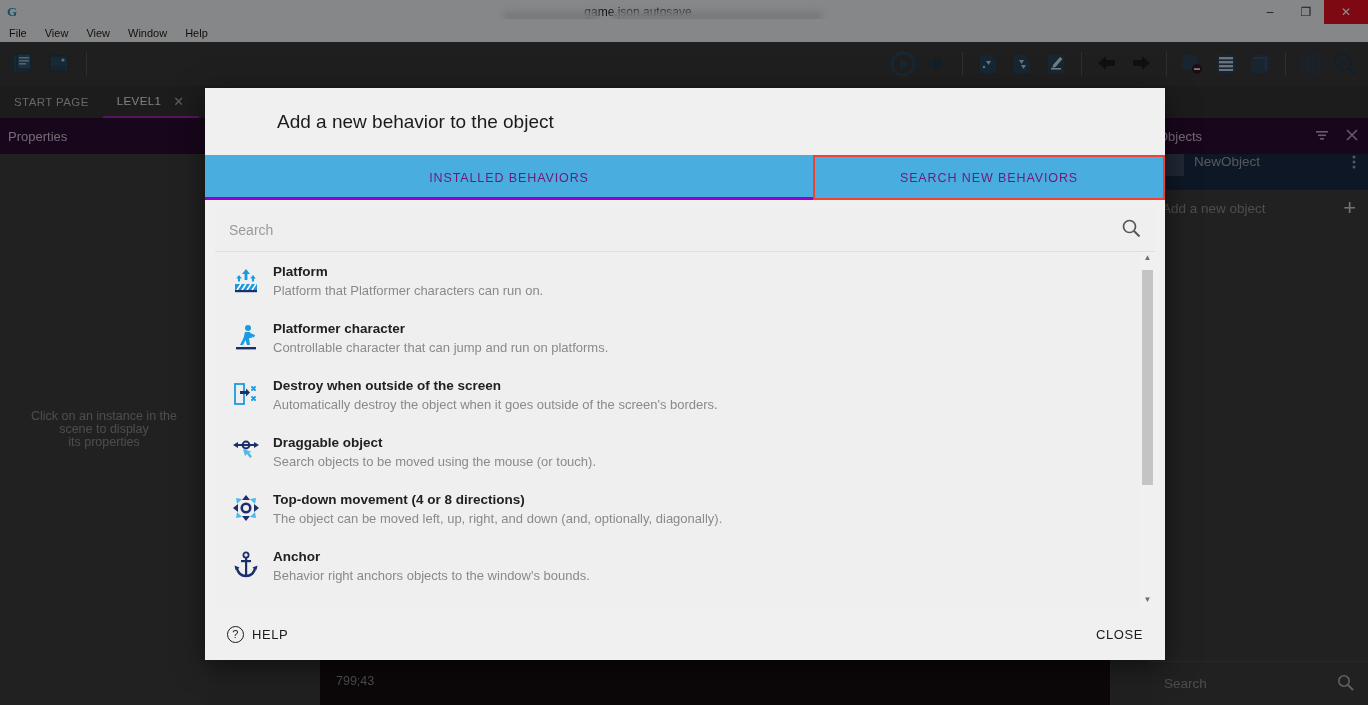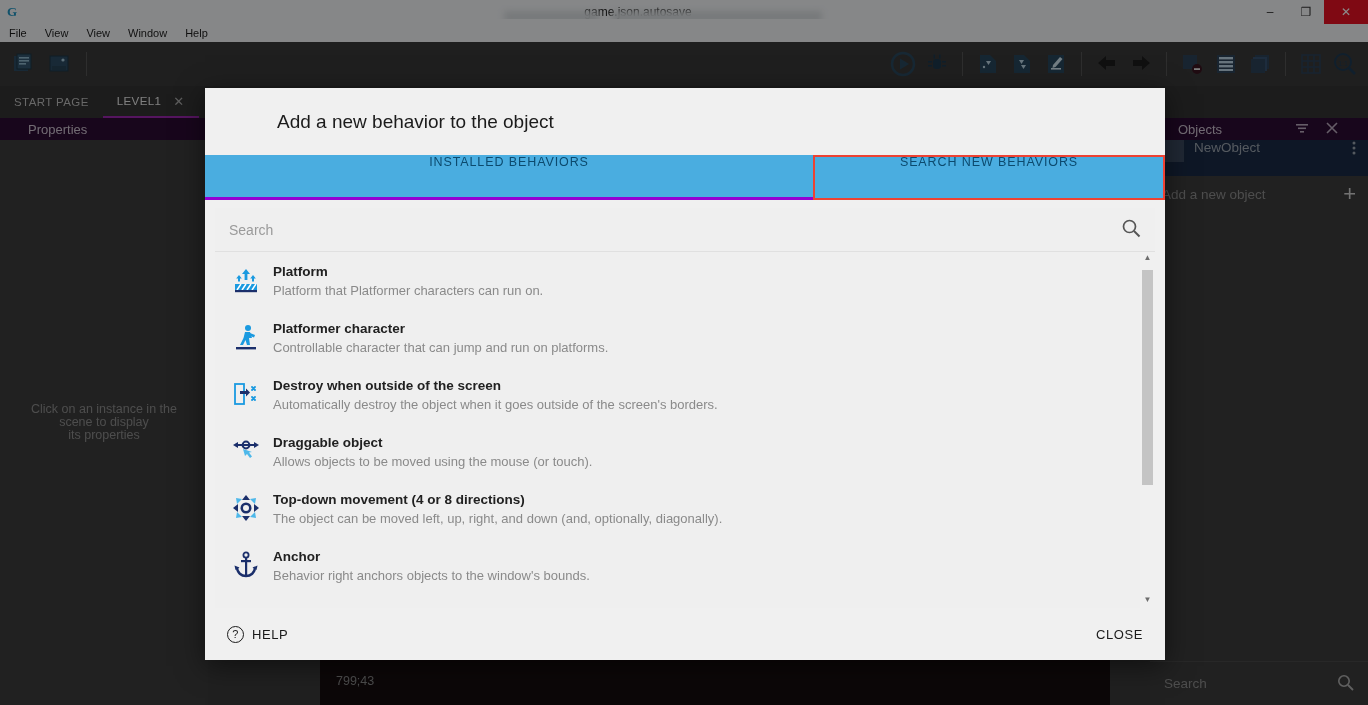--- a/index.html
+++ b/index.html
@@ -68,22 +68,22 @@
   }
   .etab.active { color: #e8e8e8; border-bottom: 2px solid #9c27b0; }
   .etab .x { margin-left: 12px; font-size: 13px; color: #aaa; }
 
   
   .editor-body {
     position: absolute; top: 118px; left: 0; width: 1368px; height: 587px;
     display: flex; background: #3d3d3d;
   }
   .panel-header {
-    height: 22px; background: #2d0b33; display: flex; align-items: center;
-    padding: 0 28px; color: #cfc4d2; font-size: 13px;
+    height: 36px; background: #2d0b33; display: flex; align-items: center;
+    padding: 0 8px; color: #cfc4d2; font-size: 13px;
   }
   .panel-header .ph-title { flex: 1; }
   .ph-icons { display: flex; gap: 14px; align-items: center; color: #b9a9bd; font-size: 14px; }
 
   .left-panel { width: 208px; background: #3d3d3d; display: flex; flex-direction: column; }
   .left-empty {
     flex: 1; display: flex; align-items: center; justify-content: center;
     text-align: center; color: #8d8d8d; font-size: 12.5px; line-height: 13px; padding: 0 16px;
   }
 
@@ -126,22 +126,22 @@
     position: absolute; left: 205px; top: 88px; width: 960px; height: 572px;
     background: #f0f0f0; display: flex; flex-direction: column;
     box-shadow: 0 6px 26px rgba(0,0,0,.5);
   }
   .dlg-title {
     height: 67px; display: flex; align-items: center; padding: 0 24px;
     font-size: 19px; color: #1b1b1b; margin-left: 48px;
   }
   .dlg-tabs { height: 45px; display: flex; background: #4aade0; position: relative; }
   .dlg-tab {
-    flex: 1; display: flex; align-items: flex-start; justify-content: center;
-    color: #0c4a6e; font-size: 12.5px; letter-spacing: .9px; position: relative;
+    flex: 1; display: flex; align-items: center; justify-content: center;
+    color: #701a75; font-size: 12.5px; letter-spacing: .9px; position: relative;
   }
   .dlg-tab.active::after {
     content: ""; position: absolute; left: 0; right: 0; bottom: 0;
     height: 3px; background: #9400d3;
   }
   .dlg-tab.highlight {
     outline: 2px solid #ee4233; outline-offset: -2px;
     max-width: 352px; margin: 0 auto;
   }
 
@@ -489,21 +489,21 @@
             <g fill="#1b2f6b">
                 <polygon points="2,9 7,6 7,12"></polygon>
                 <polygon points="28,9 23,6 23,12"></polygon>
               </g>
             <rect x="7" y="8" width="16" height="2" fill="#1b2f6b"></rect>
             <path d="M12 13l2 7 2-2 3 4 2-1.5-3-4 3-0.5z" fill="#4db8ea"></path>
           </svg>
         </span>
         <span class="bhv-text">
           <span class="bhv-name" style="display:block">Draggable object</span>
-          <span class="bhv-desc" style="display:block">Allows objects to be moved using the mouse (or touch).</span>
+          <span class="bhv-desc" style="display:block">Search objects to be moved using the mouse (or touch).</span>
         </span>
       </div>
 
       <div class="bhv-row">
         <span class="bhv-icon">
           <svg width="30" height="30" viewBox="0 0 30 30">
             <g fill="#1b2f6b">
               <polygon points="15,2 19,7 11,7"></polygon>
                 <polygon points="15,28 19,23 11,23"></polygon>
               <polygon points="2,15 7,11 7,19"></polygon>

